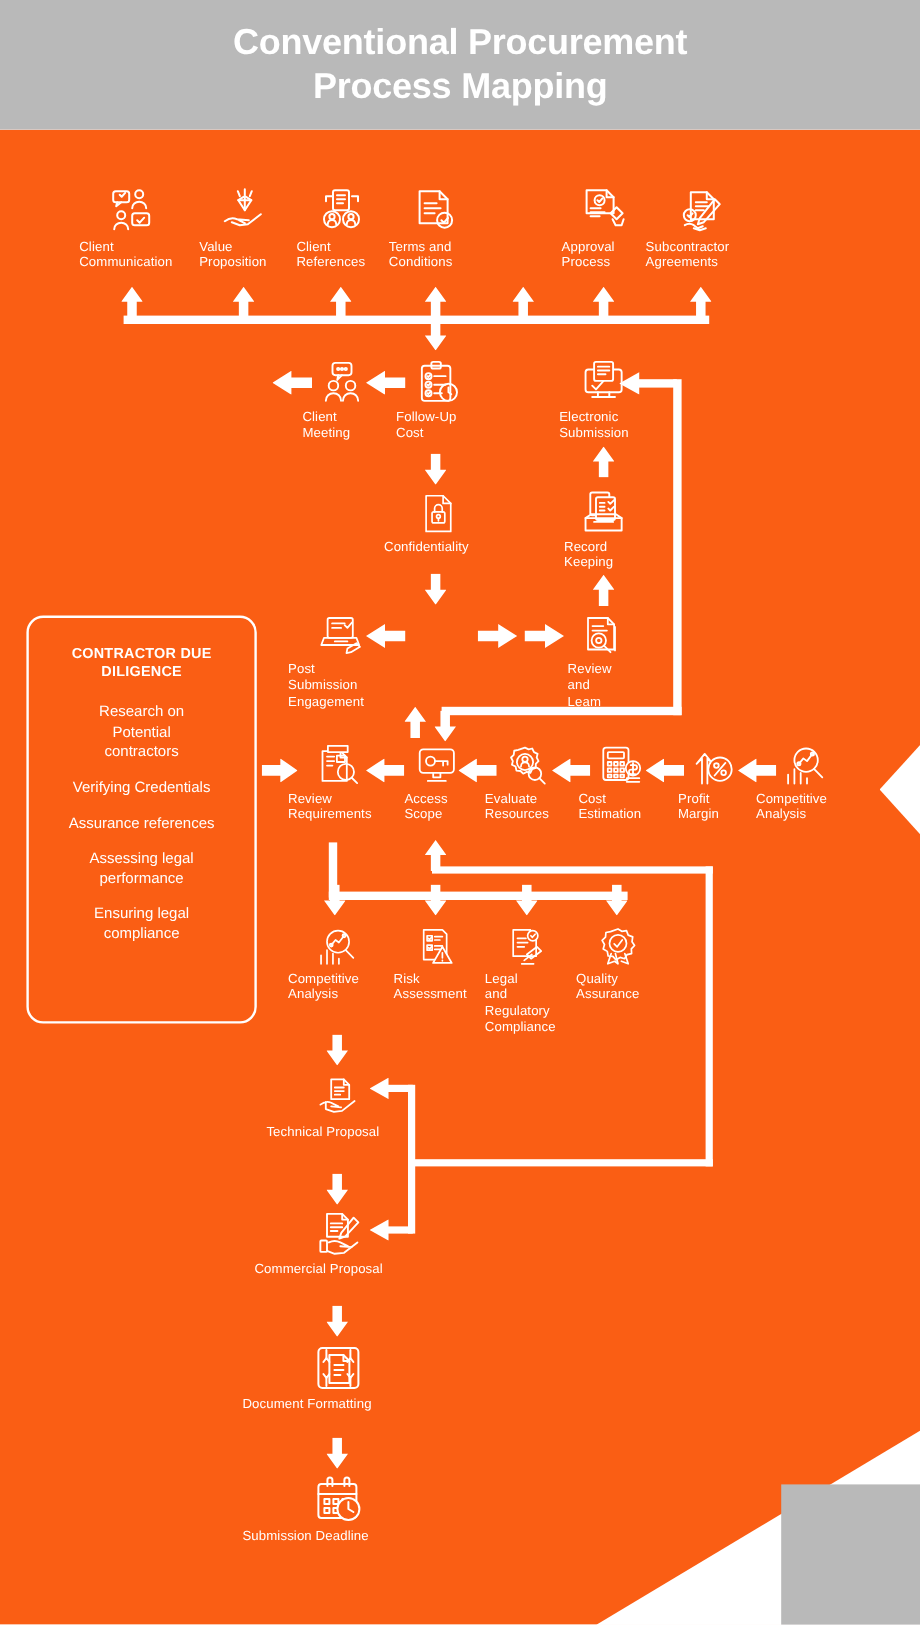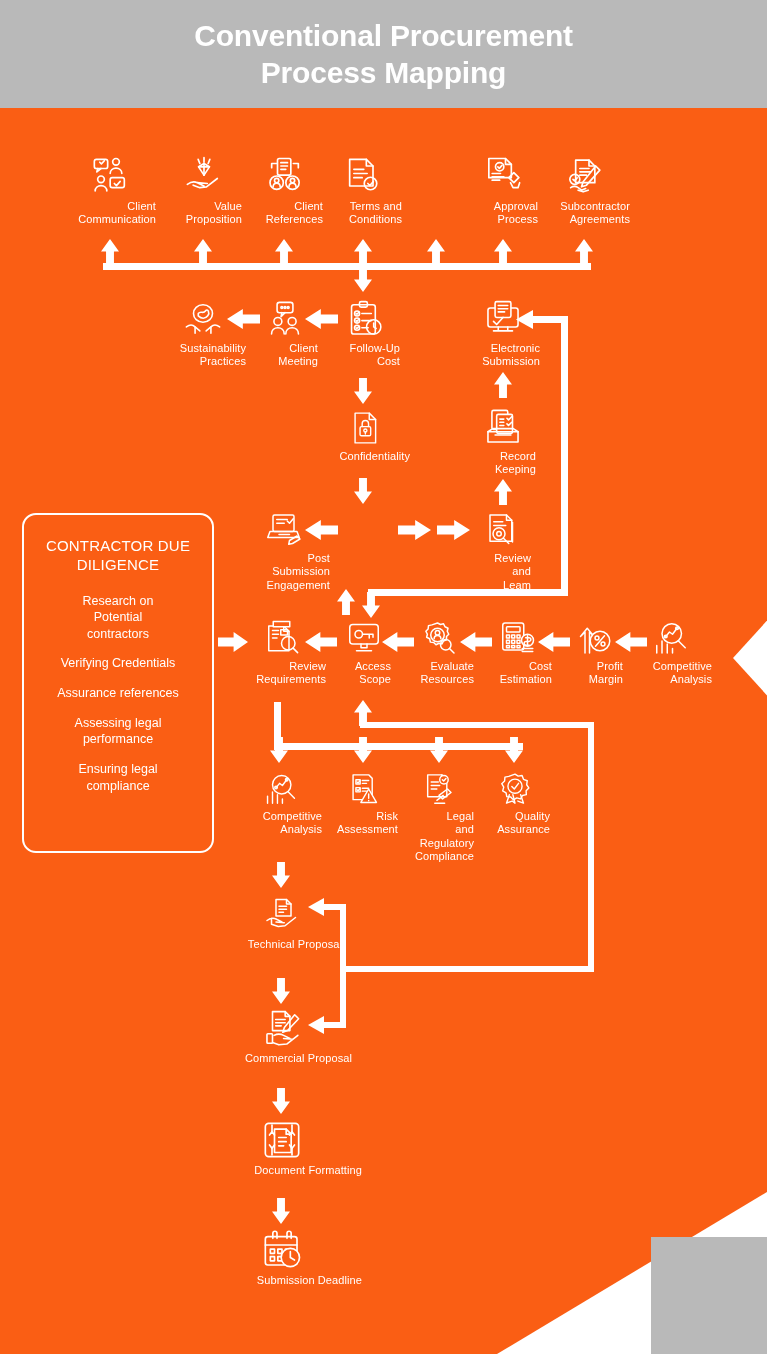--- a/index.html
+++ b/index.html
@@ -42,21 +42,21 @@
   }
   
   .right-chevron {
     position:absolute; left:733px; top:614px; width:40px; height:88px;
     background:#ffffff;
     -webkit-clip-path: polygon(100% 0, 100% 100%, 0 50%);
     clip-path: polygon(100% 0, 100% 100%, 0 50%);
   }
 
   
-  .node { position:absolute; text-align:right; color:#ffffff; }
+  .node { position:absolute; text-align:left; color:#ffffff; }
   .node .ico { display:block; margin:0 auto; }
   .node .lbl {
     display:block; margin-top:4px;
     font-size:11px; line-height:1.22; color:#ffffff;
     white-space:pre-line; letter-spacing:0.1px;
   }
 
   
   .bar { position:absolute; background:#ffffff; }
   .arrow { position:absolute; background:#ffffff; }
@@ -66,21 +66,21 @@
   .arrow.right{ -webkit-clip-path:polygon(100% 50%,52% 0,52% 28%,0 28%,0 72%,52% 72%,52% 100%); clip-path:polygon(100% 50%,52% 0,52% 28%,0 28%,0 72%,52% 72%,52% 100%); }
   
   .head-left  { position:absolute; background:#ffffff; -webkit-clip-path:polygon(0 50%,100% 0,100% 100%); clip-path:polygon(0 50%,100% 0,100% 100%); }
 
   
   .dd-card {
     position:absolute; left:22px; top:513px; width:192px; height:340px;
     border:2px solid #ffffff; border-radius:14px;
     color:#ffffff; text-align:center; padding:22px 14px 10px;
   }
-  .dd-title { font-size:15px; font-weight:normal; line-height:1.25; letter-spacing:0.2px; white-space:pre-line; }
+  .dd-title { font-size:12px; font-weight:bold; line-height:1.25; letter-spacing:0.2px; white-space:pre-line; }
   .dd-list { margin-top:18px; }
   .dd-item { font-size:12.5px; line-height:1.33; margin-bottom:13px; white-space:pre-line; }
 </style>
 </head>
 <body>
 
 <div id="page">
 
   <div class="header">
     <div class="header-title">Conventional Procurement
@@ -401,27 +401,20 @@
   <div class="bar" style="left:103px; top:263px; width:488px; height:7px;"></div>
   <div class="arrow up" style="left:101px; top:239px; width:18px; height:26px;"></div>
   <div class="arrow up" style="left:194px; top:239px; width:18px; height:26px;"></div>
   <div class="arrow up" style="left:275px; top:239px; width:18px; height:26px;"></div>
   <div class="arrow up" style="left:354px; top:239px; width:18px; height:26px;"></div>
   <div class="arrow up" style="left:427px; top:239px; width:18px; height:26px;"></div>
   <div class="arrow up" style="left:494px; top:239px; width:18px; height:26px;"></div>
   <div class="arrow up" style="left:575px; top:239px; width:18px; height:26px;"></div>
   <div class="arrow down" style="left:354px; top:266px; width:18px; height:26px;"></div>
 
-  <div class="node" style="left:160px; top:300px; width:86px;">
-    <svg class="ico" width="40" height="38" viewBox="0 0 48 48" fill="none" stroke="#fff" stroke-width="2" stroke-linecap="round" stroke-linejoin="round">
-        <use href="#i-sustainability"></use>
-      </svg>
-    <span class="lbl">Sustainability
-Practices</span>
-  </div>
   <div class="node" style="left:252px; top:300px; width:66px;">
     <svg class="ico" width="40" height="38" viewBox="0 0 48 48" fill="none" stroke="#fff" stroke-width="2" stroke-linecap="round" stroke-linejoin="round">
         <use href="#i-client-meeting"></use>
       </svg>
     <span class="lbl">Client
 Meeting</span>
   </div>
   <div class="node" style="left:330px; top:300px; width:70px;">
     <svg class="ico" width="40" height="38" viewBox="0 0 48 48" fill="none" stroke="#fff" stroke-width="2" stroke-linecap="round" stroke-linejoin="round">
         <use href="#i-follow-up-plan"></use>

